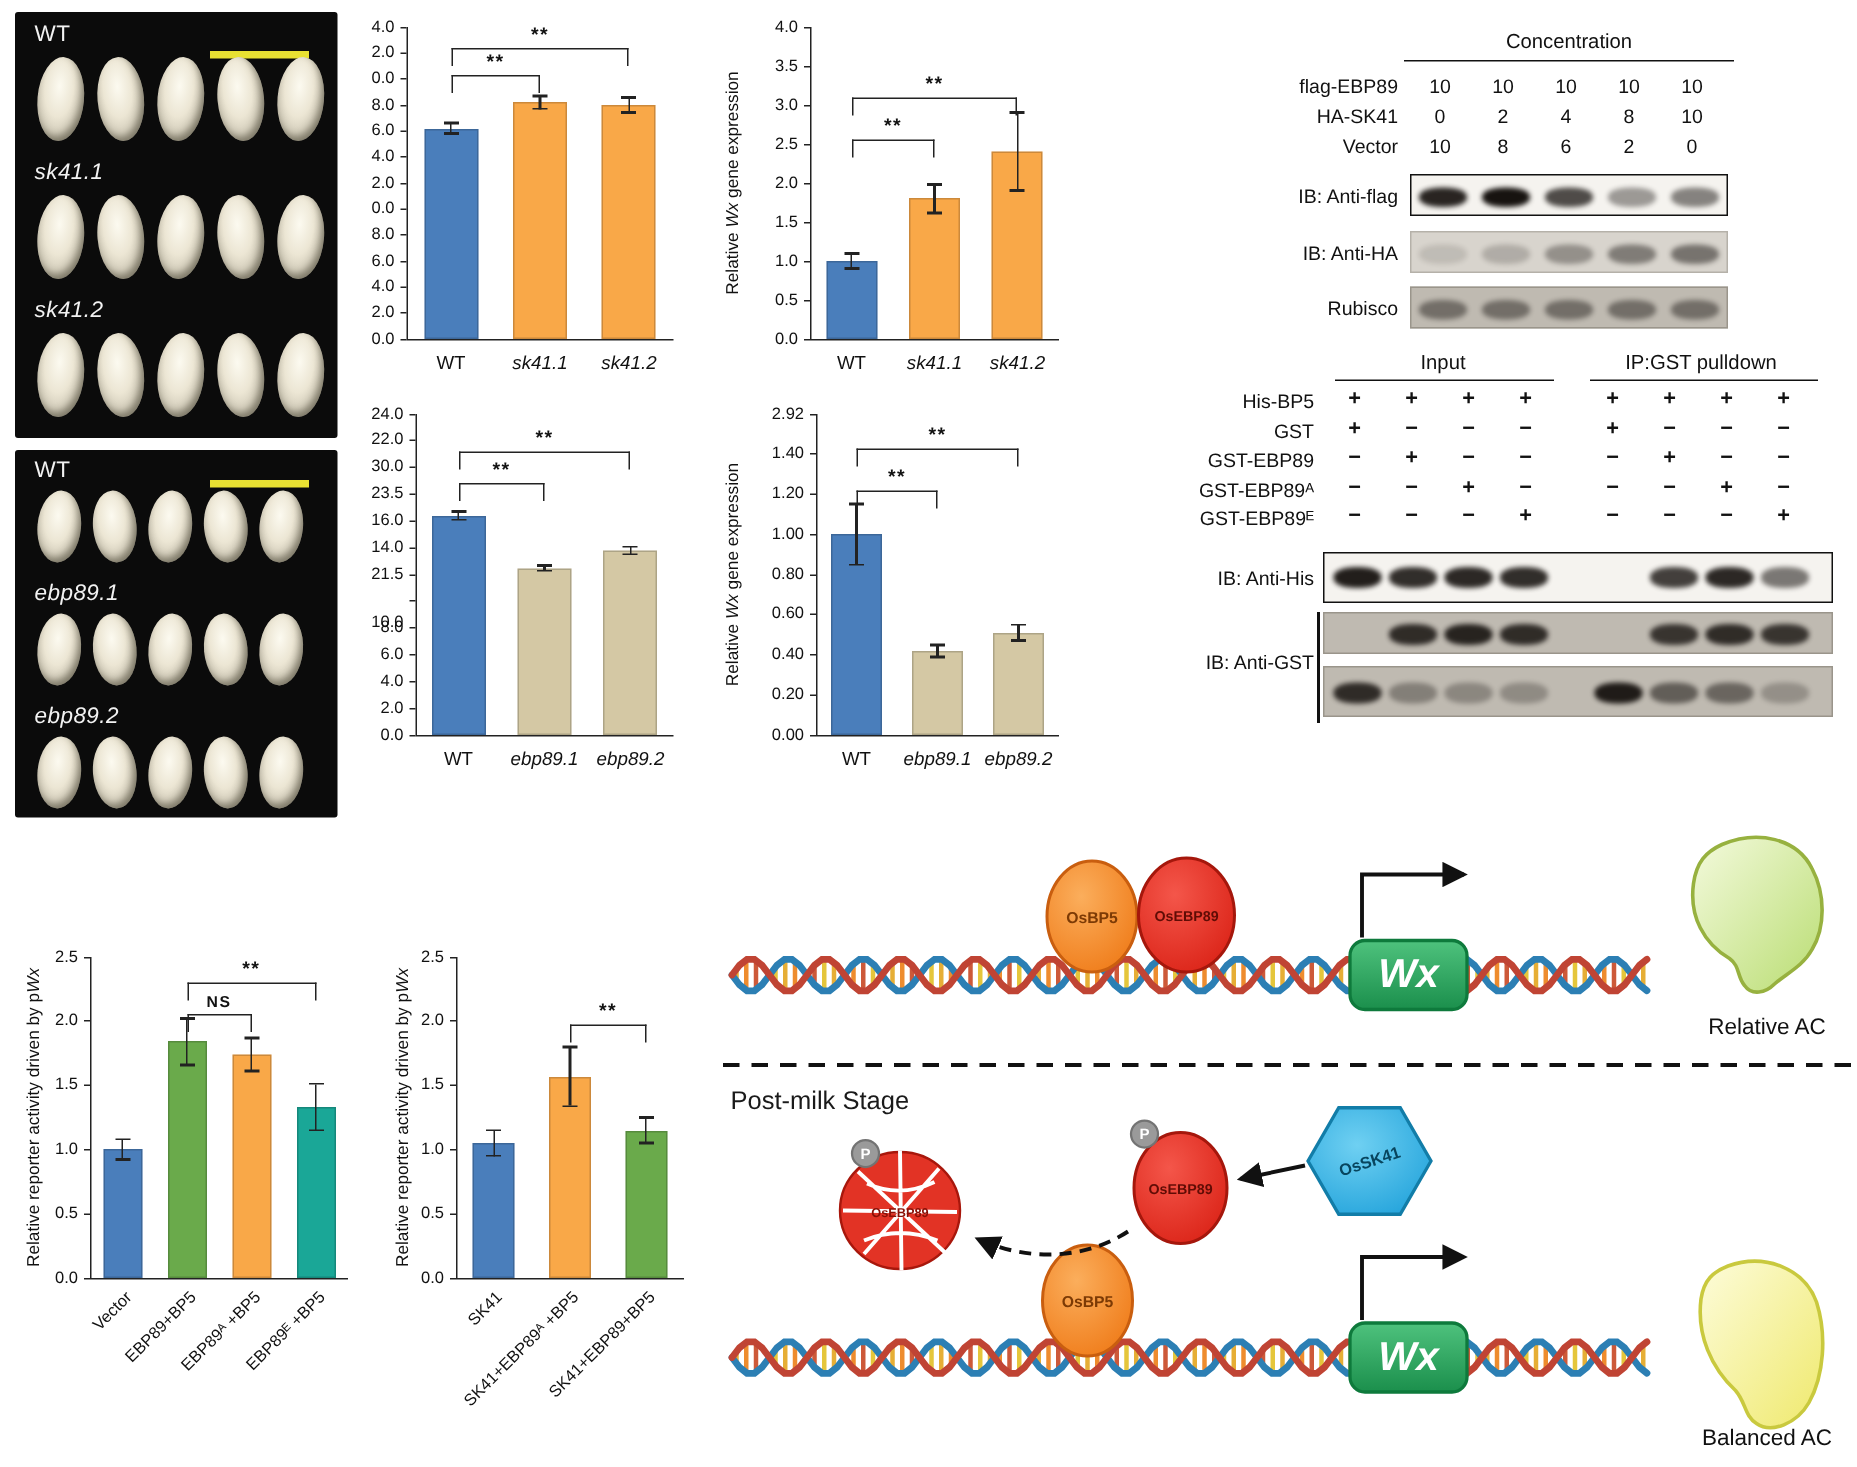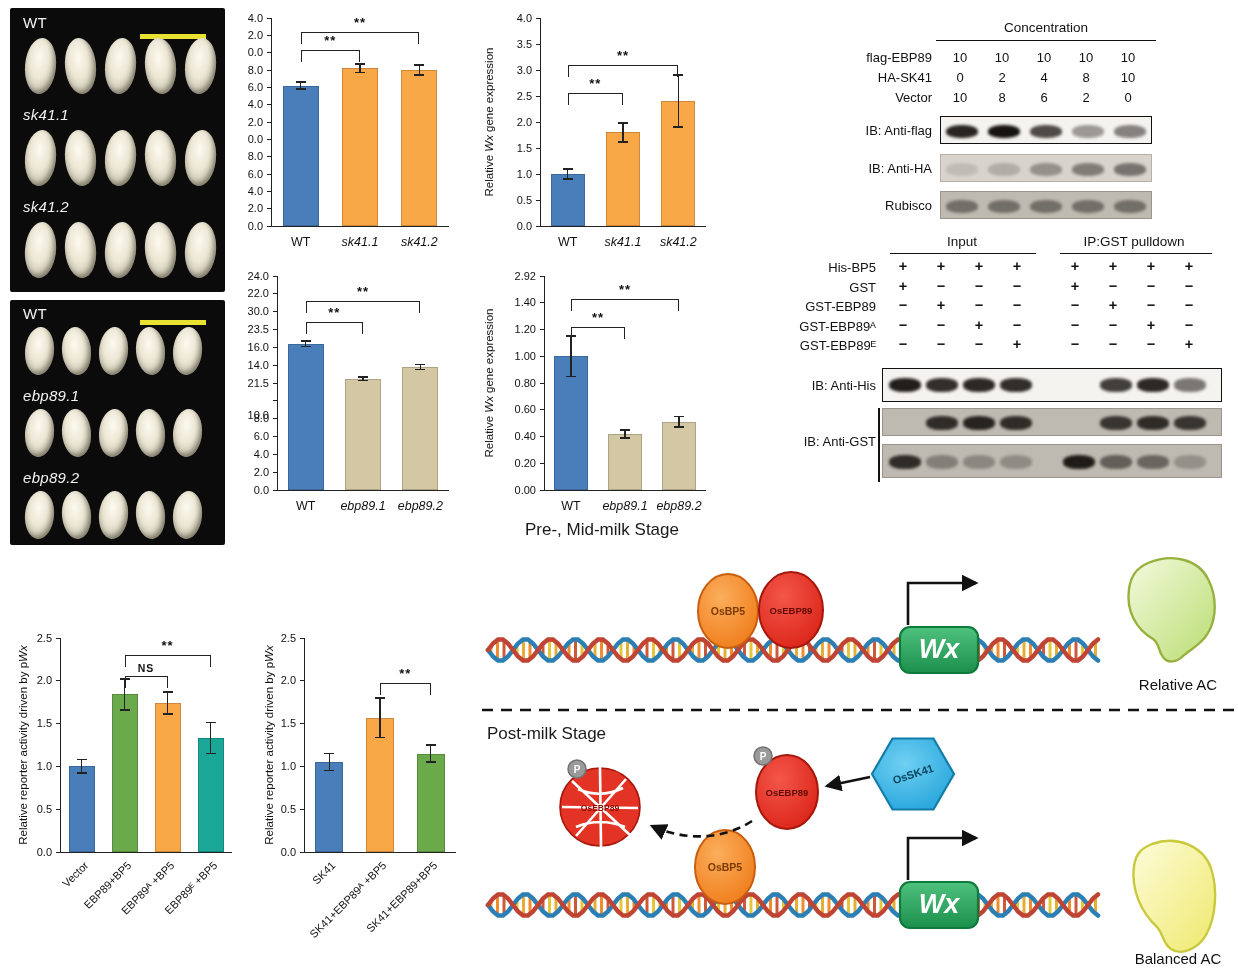--- a/index.html
+++ b/index.html
@@ -484,21 +484,20 @@
         <div class="band" style="left: 43px; top: 10px; width: 32px; height: 14px; opacity: 0.35;"></div>
         <div class="band" style="left: 80px; top: 10px; width: 32px; height: 14px; opacity: 0.3;"></div>
         <div class="band" style="left: 117px; top: 10px; width: 32px; height: 14px; opacity: 0.28;"></div>
         <div class="band" style="left: 180px; top: 10px; width: 32px; height: 14px; opacity: 0.95;"></div>
         <div class="band" style="left: 217px; top: 10px; width: 32px; height: 14px; opacity: 0.55;"></div>
         <div class="band" style="left: 254px; top: 10px; width: 32px; height: 14px; opacity: 0.5;"></div>
         <div class="band" style="left: 291px; top: 10px; width: 32px; height: 14px; opacity: 0.25;"></div>
       </div>
     </div>
 
-  <div class="stage-label" style="left:478px;top:520px;width:248px;text-align:center">Pre-, Mid-milk Stage</div>
   <div class="stage-label" style="left:487px;top:724px">Post-milk Stage</div>
 
   <svg id="diagram" width="758" height="433" viewBox="0 0 758 433">
     <defs>
       <marker id="arrow" viewBox="0 0 10 10" refX="8.5" refY="5" markerWidth="6.5" markerHeight="6.5" orient="auto-start-reverse">
         <path d="M0 0L10 5L0 10Z" fill="#111"></path>
       </marker>
       <linearGradient id="gWx" x1="0" y1="0" x2="0" y2="1">
         <stop offset="0" stop-color="#4ec27d"></stop>
           <stop offset="1" stop-color="#1b8f4c"></stop>

